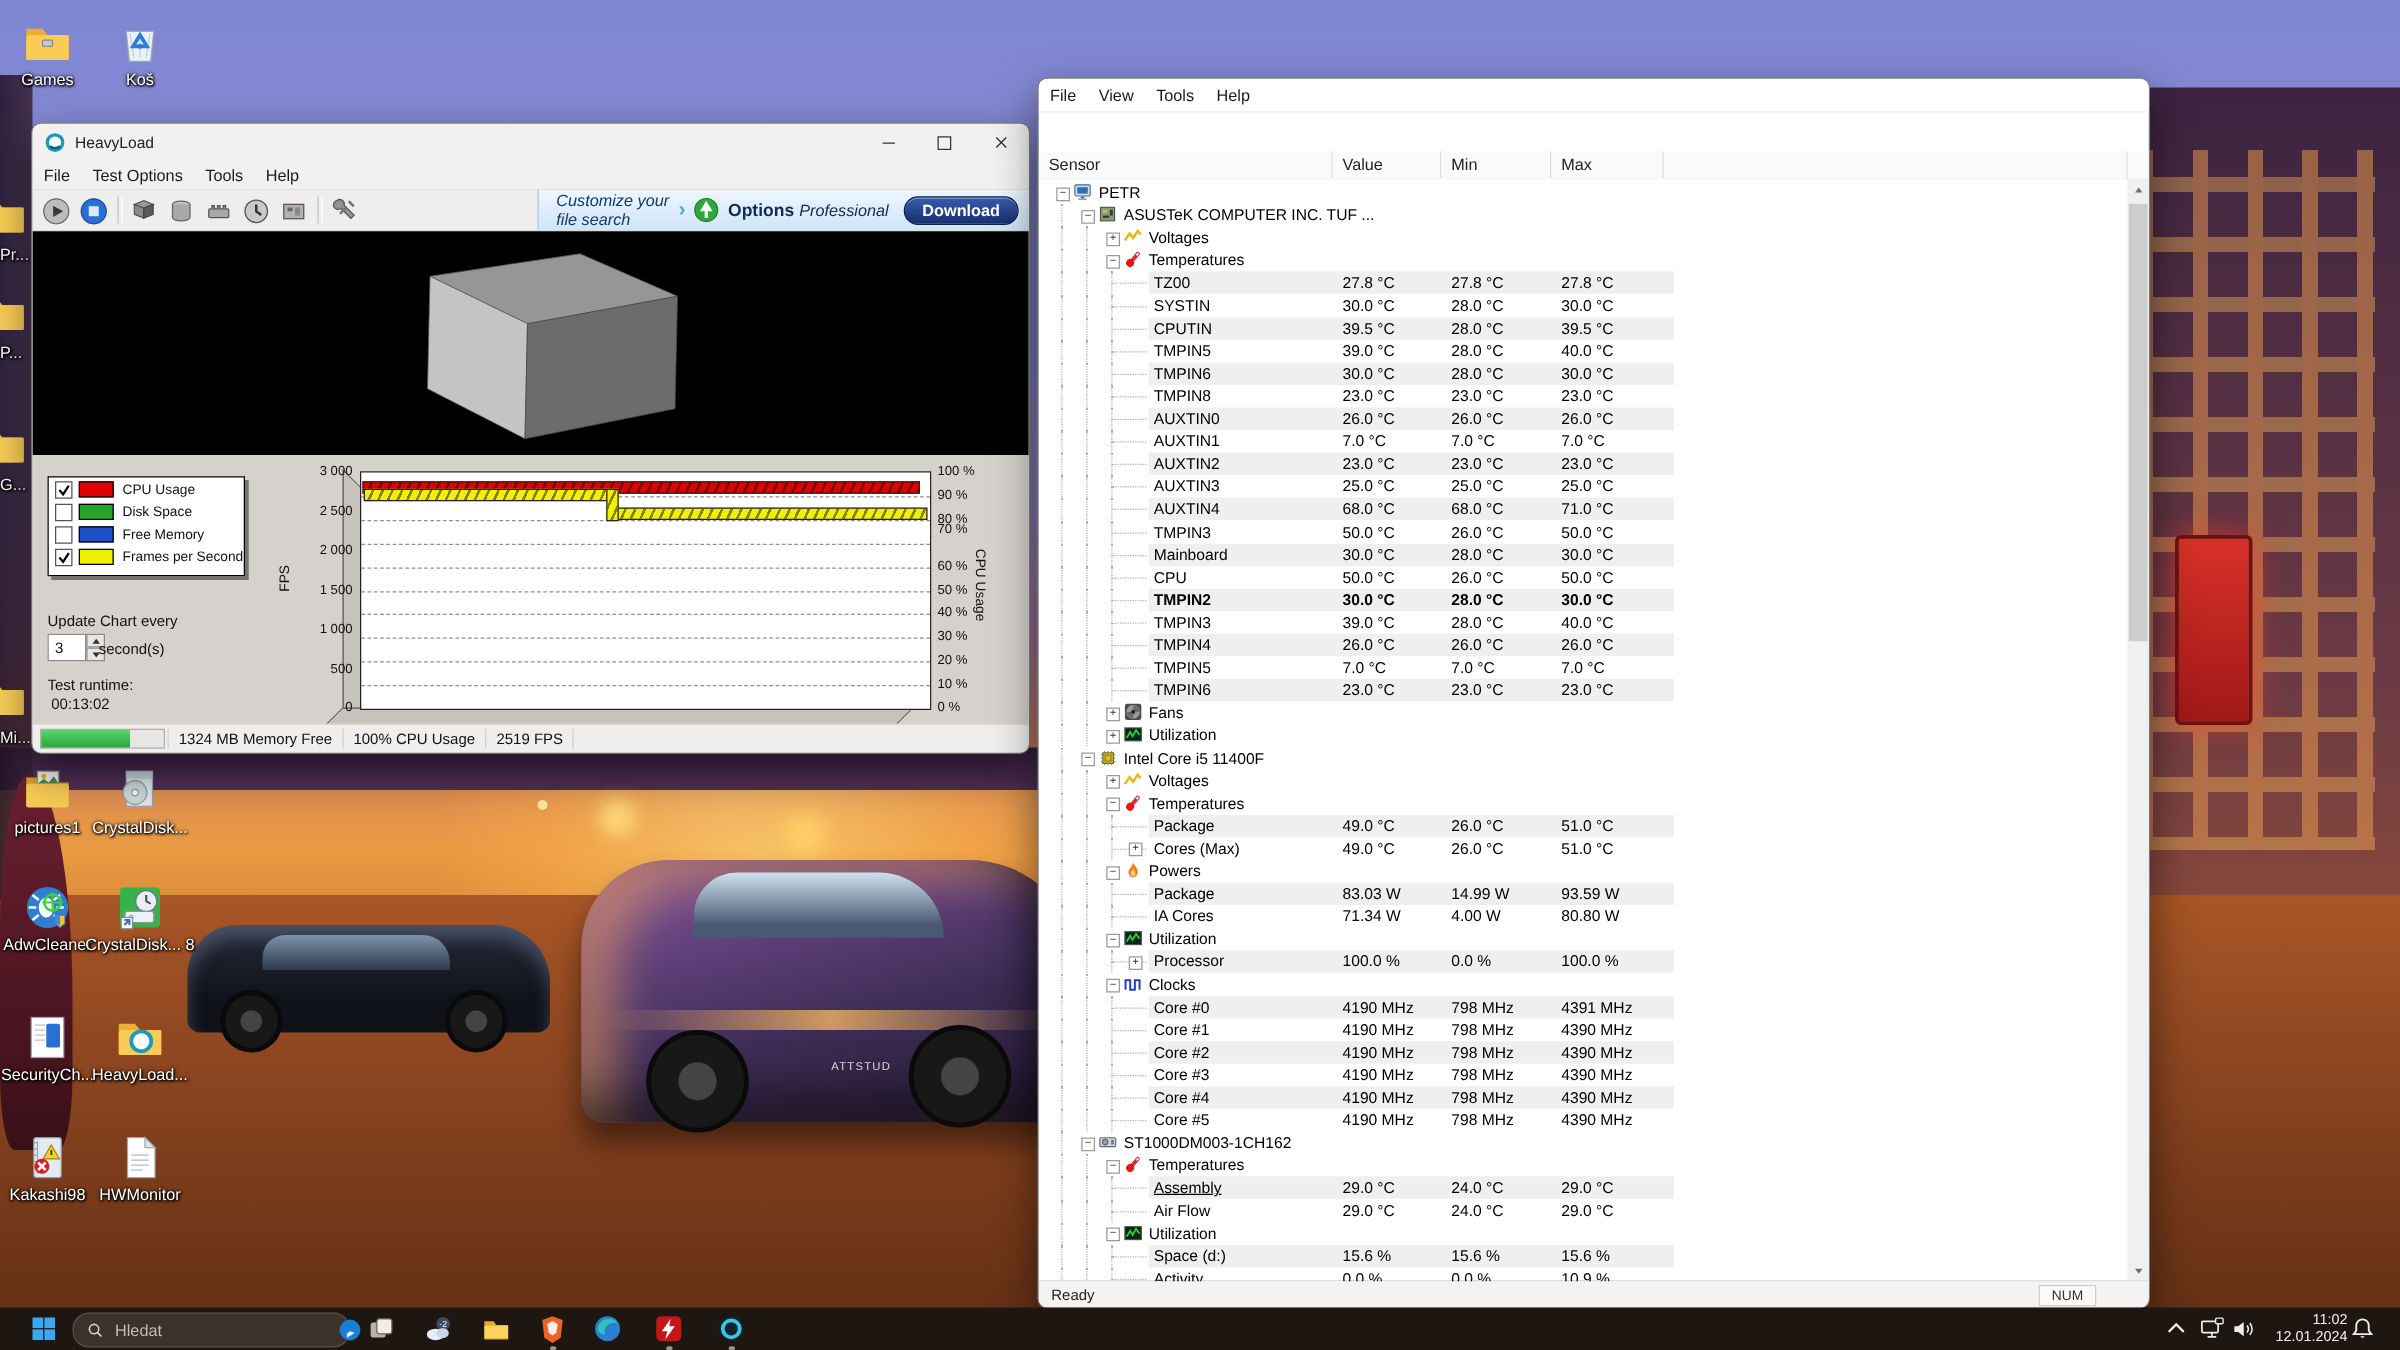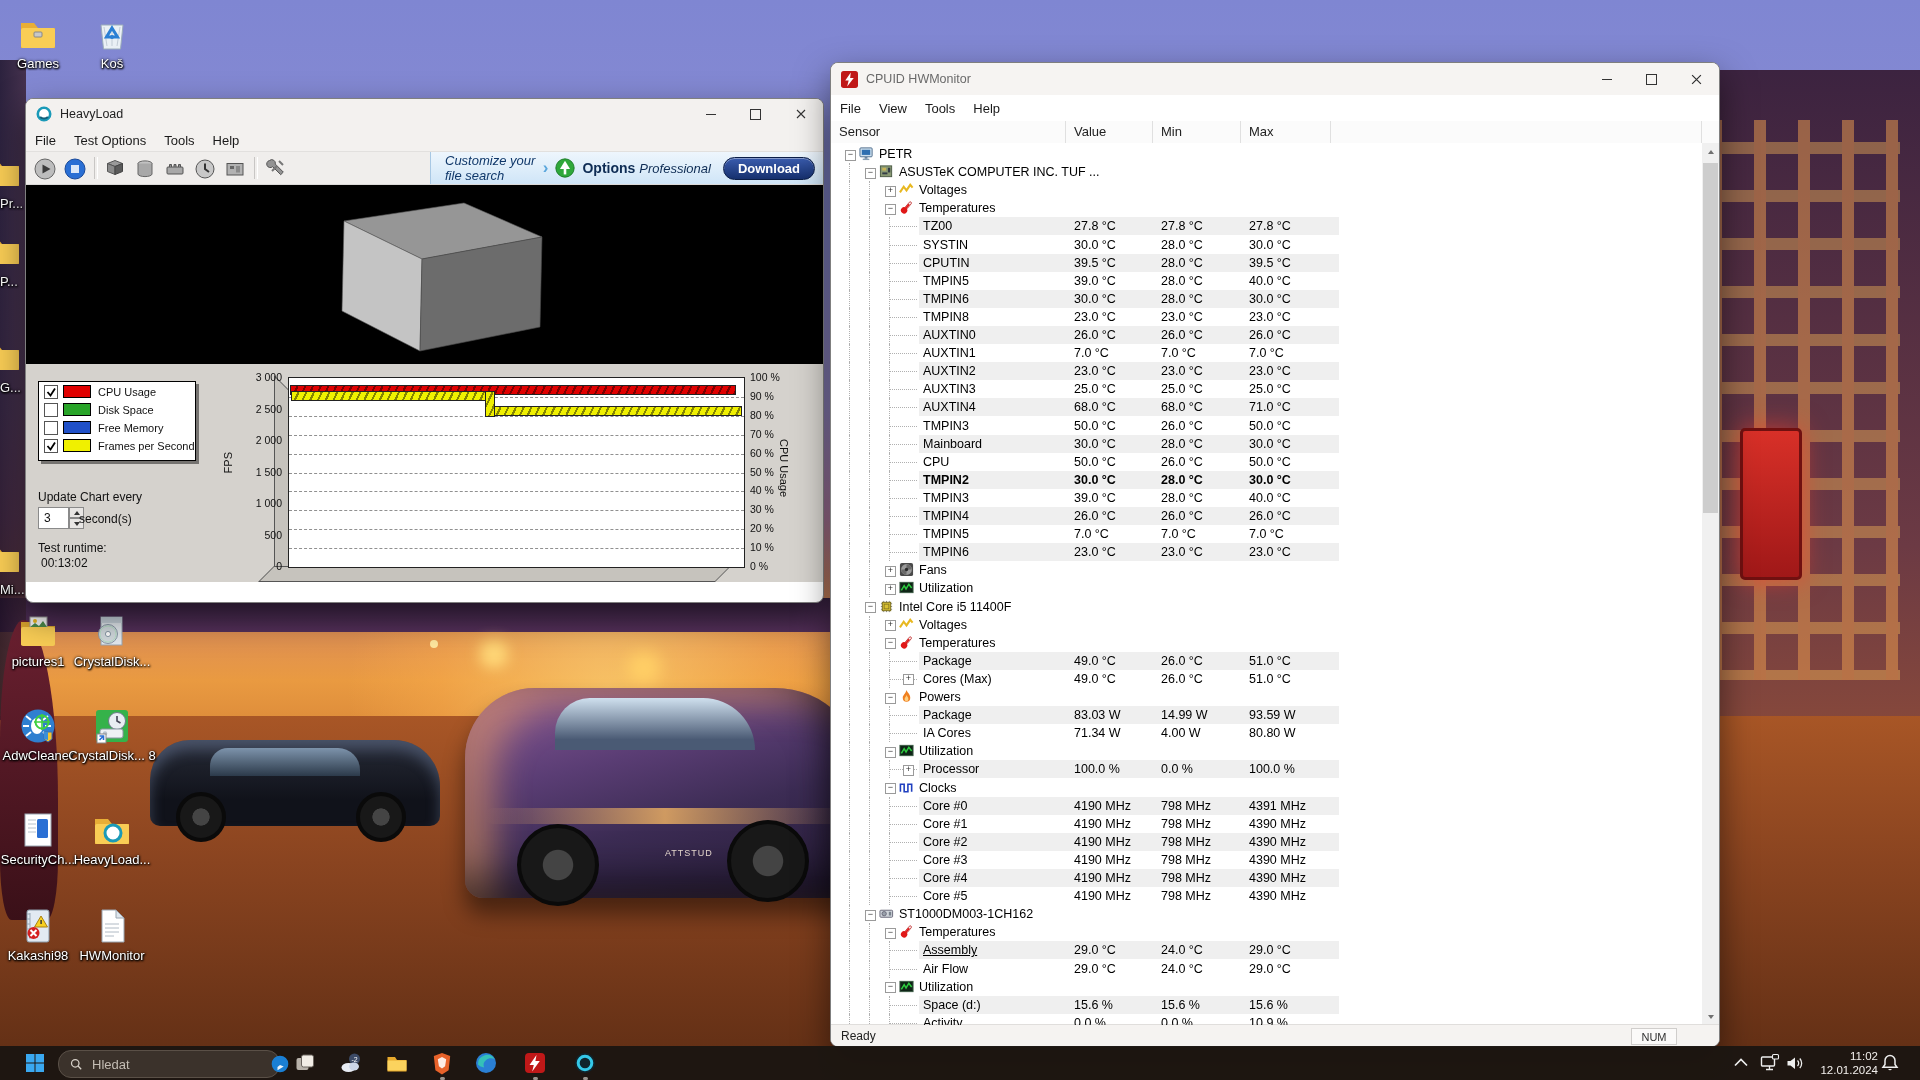--- a/index.html
+++ b/index.html
@@ -383,21 +383,21 @@
           <div class="tickL" style="left: 210px; top: 70px;">2 000</div>
           <div class="tickL" style="left: 210px; top: 101.5px;">1 500</div>
           <div class="tickL" style="left: 210px; top: 133px;">1 000</div>
           <div class="tickL" style="left: 210px; top: 164.5px;">500</div>
           <div class="tickL" style="left: 210px; top: 196px;">0</div>
         </div>
       <div id="hl-ticksR">
           <div class="tickR" style="top: 7px;">100 %</div>
           <div class="tickR" style="top: 25.9px;">90 %</div>
           <div class="tickR" style="top: 44.8px;">80 %</div>
-          <div class="tickR" style="top: 64px;">70 %</div>
+          <div class="tickR" style="top: 53px;">70 %</div>
           <div class="tickR" style="top: 82.6px;">60 %</div>
           <div class="tickR" style="top: 101.5px;">50 %</div>
           <div class="tickR" style="top: 120.4px;">40 %</div>
           <div class="tickR" style="top: 139.3px;">30 %</div>
           <div class="tickR" style="top: 158.2px;">20 %</div>
           <div class="tickR" style="top: 177.1px;">10 %</div>
           <div class="tickR" style="top: 196px;">0 %</div>
         </div>
       <div class="axlab" style="left:196px;top:88px;transform:rotate(180deg);">FPS</div>
       <div class="axlab" style="left:752px;top:75px;">CPU Usage</div>
@@ -440,45 +440,33 @@
             </div>
           <div class="spin-b">
               <span class="tri-dn"></span>
             </div>
         </div>
       </div>
       <div class="hl-small" style="left:53px;top:148px;">second(s)</div>
       <div class="hl-small" style="left:12px;top:177px;">Test runtime:</div>
       <div class="hl-small" style="left:15px;top:192px;">00:13:02</div>
     </div>
+    <div id="hl-status">
+      <div class="st-cell" style="width:104px;padding:0 2px;">
+        <div id="hl-progress">
+            <div id="hl-progress-fill" style="width: 72%;"></div>
+          </div>
+      </div>
+      <div class="st-cell">1324 MB Memory Free</div>
+      <div class="st-cell">100% CPU Usage</div>
+      <div class="st-cell">2519 FPS</div>
+    </div>
   </div>
 
   <div class="window" id="hw-window" style="left:830px;top:62px;width:888px;height:983px;z-index:6;">
-    <div class="titlebar" style="height:32px;background:#f6f4f2;">
-      <span style="margin-left:10px;display:flex;">
-        <svg width="17" height="17" viewBox="0 0 16 16">
-            <rect width="16" height="16" rx="2.5" fill="#c01818"></rect>
-            <path d="M9.2 1.5 L4 9 h3.2 L5.8 14.5 L12 6.5 H8.6 Z" fill="#fff"></path>
-          </svg>
-      </span>
-      <span class="title-text" style="color:#6a6a6a;">CPUID HWMonitor</span>
-      <div class="caption-btns">
-        <div class="cap">
-            <span class="mini"></span>
-          </div>
-        <div class="cap">
-            <span class="maxi"></span>
-          </div>
-        <div class="cap">
-          <svg width="11" height="11" viewBox="0 0 10 10">
-              <path d="M1 1 L9 9 M9 1 L1 9" stroke="#333" stroke-width="1.1"></path>
-            </svg>
-        </div>
-      </div>
-    </div>
     <div class="menubar" id="hw-menubar" style="height:26px;background:#fff;border-bottom:1px solid #eee;">
         <div class="menuitem">File</div>
         <div class="menuitem">View</div>
         <div class="menuitem">Tools</div>
         <div class="menuitem">Help</div>
       </div>
     <div id="hw-header">
         <div class="hw-hcell" style="left: 0px; width: 235px;">Sensor</div>
         <div class="hw-hcell" style="left: 235px; width: 87px;">Value</div>
         <div class="hw-hcell" style="left: 322px; width: 88px;">Min</div>

